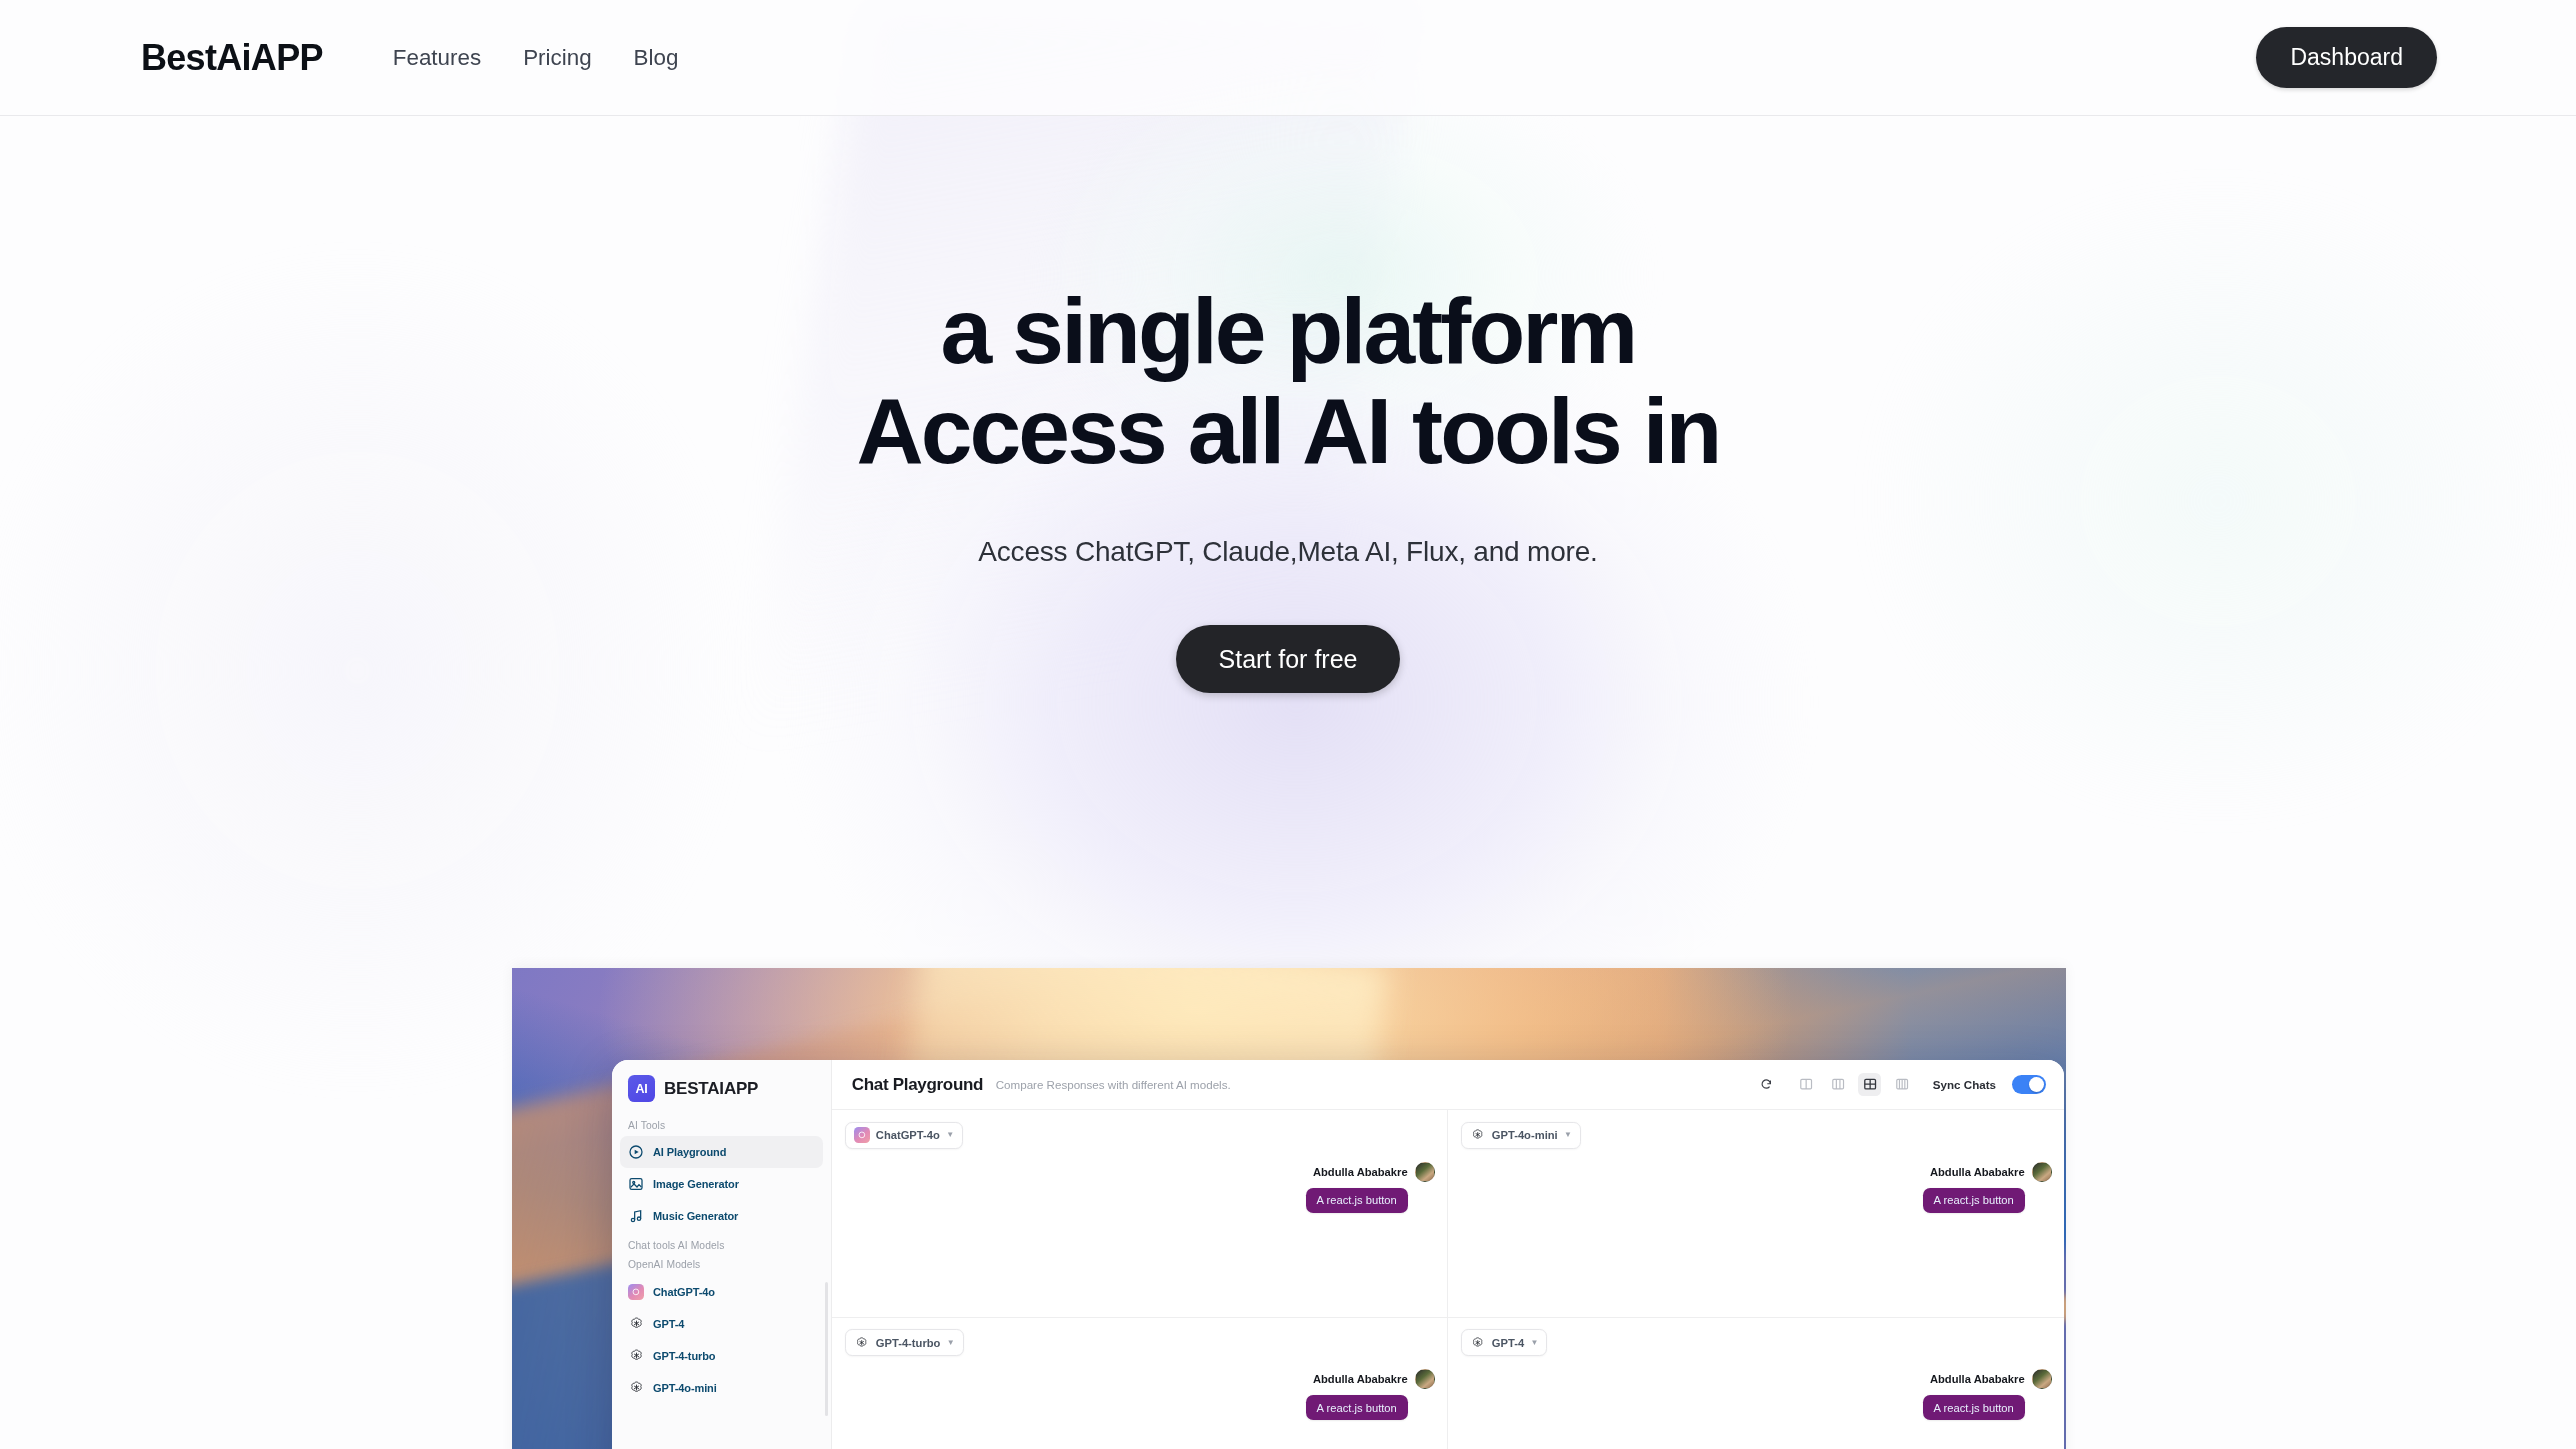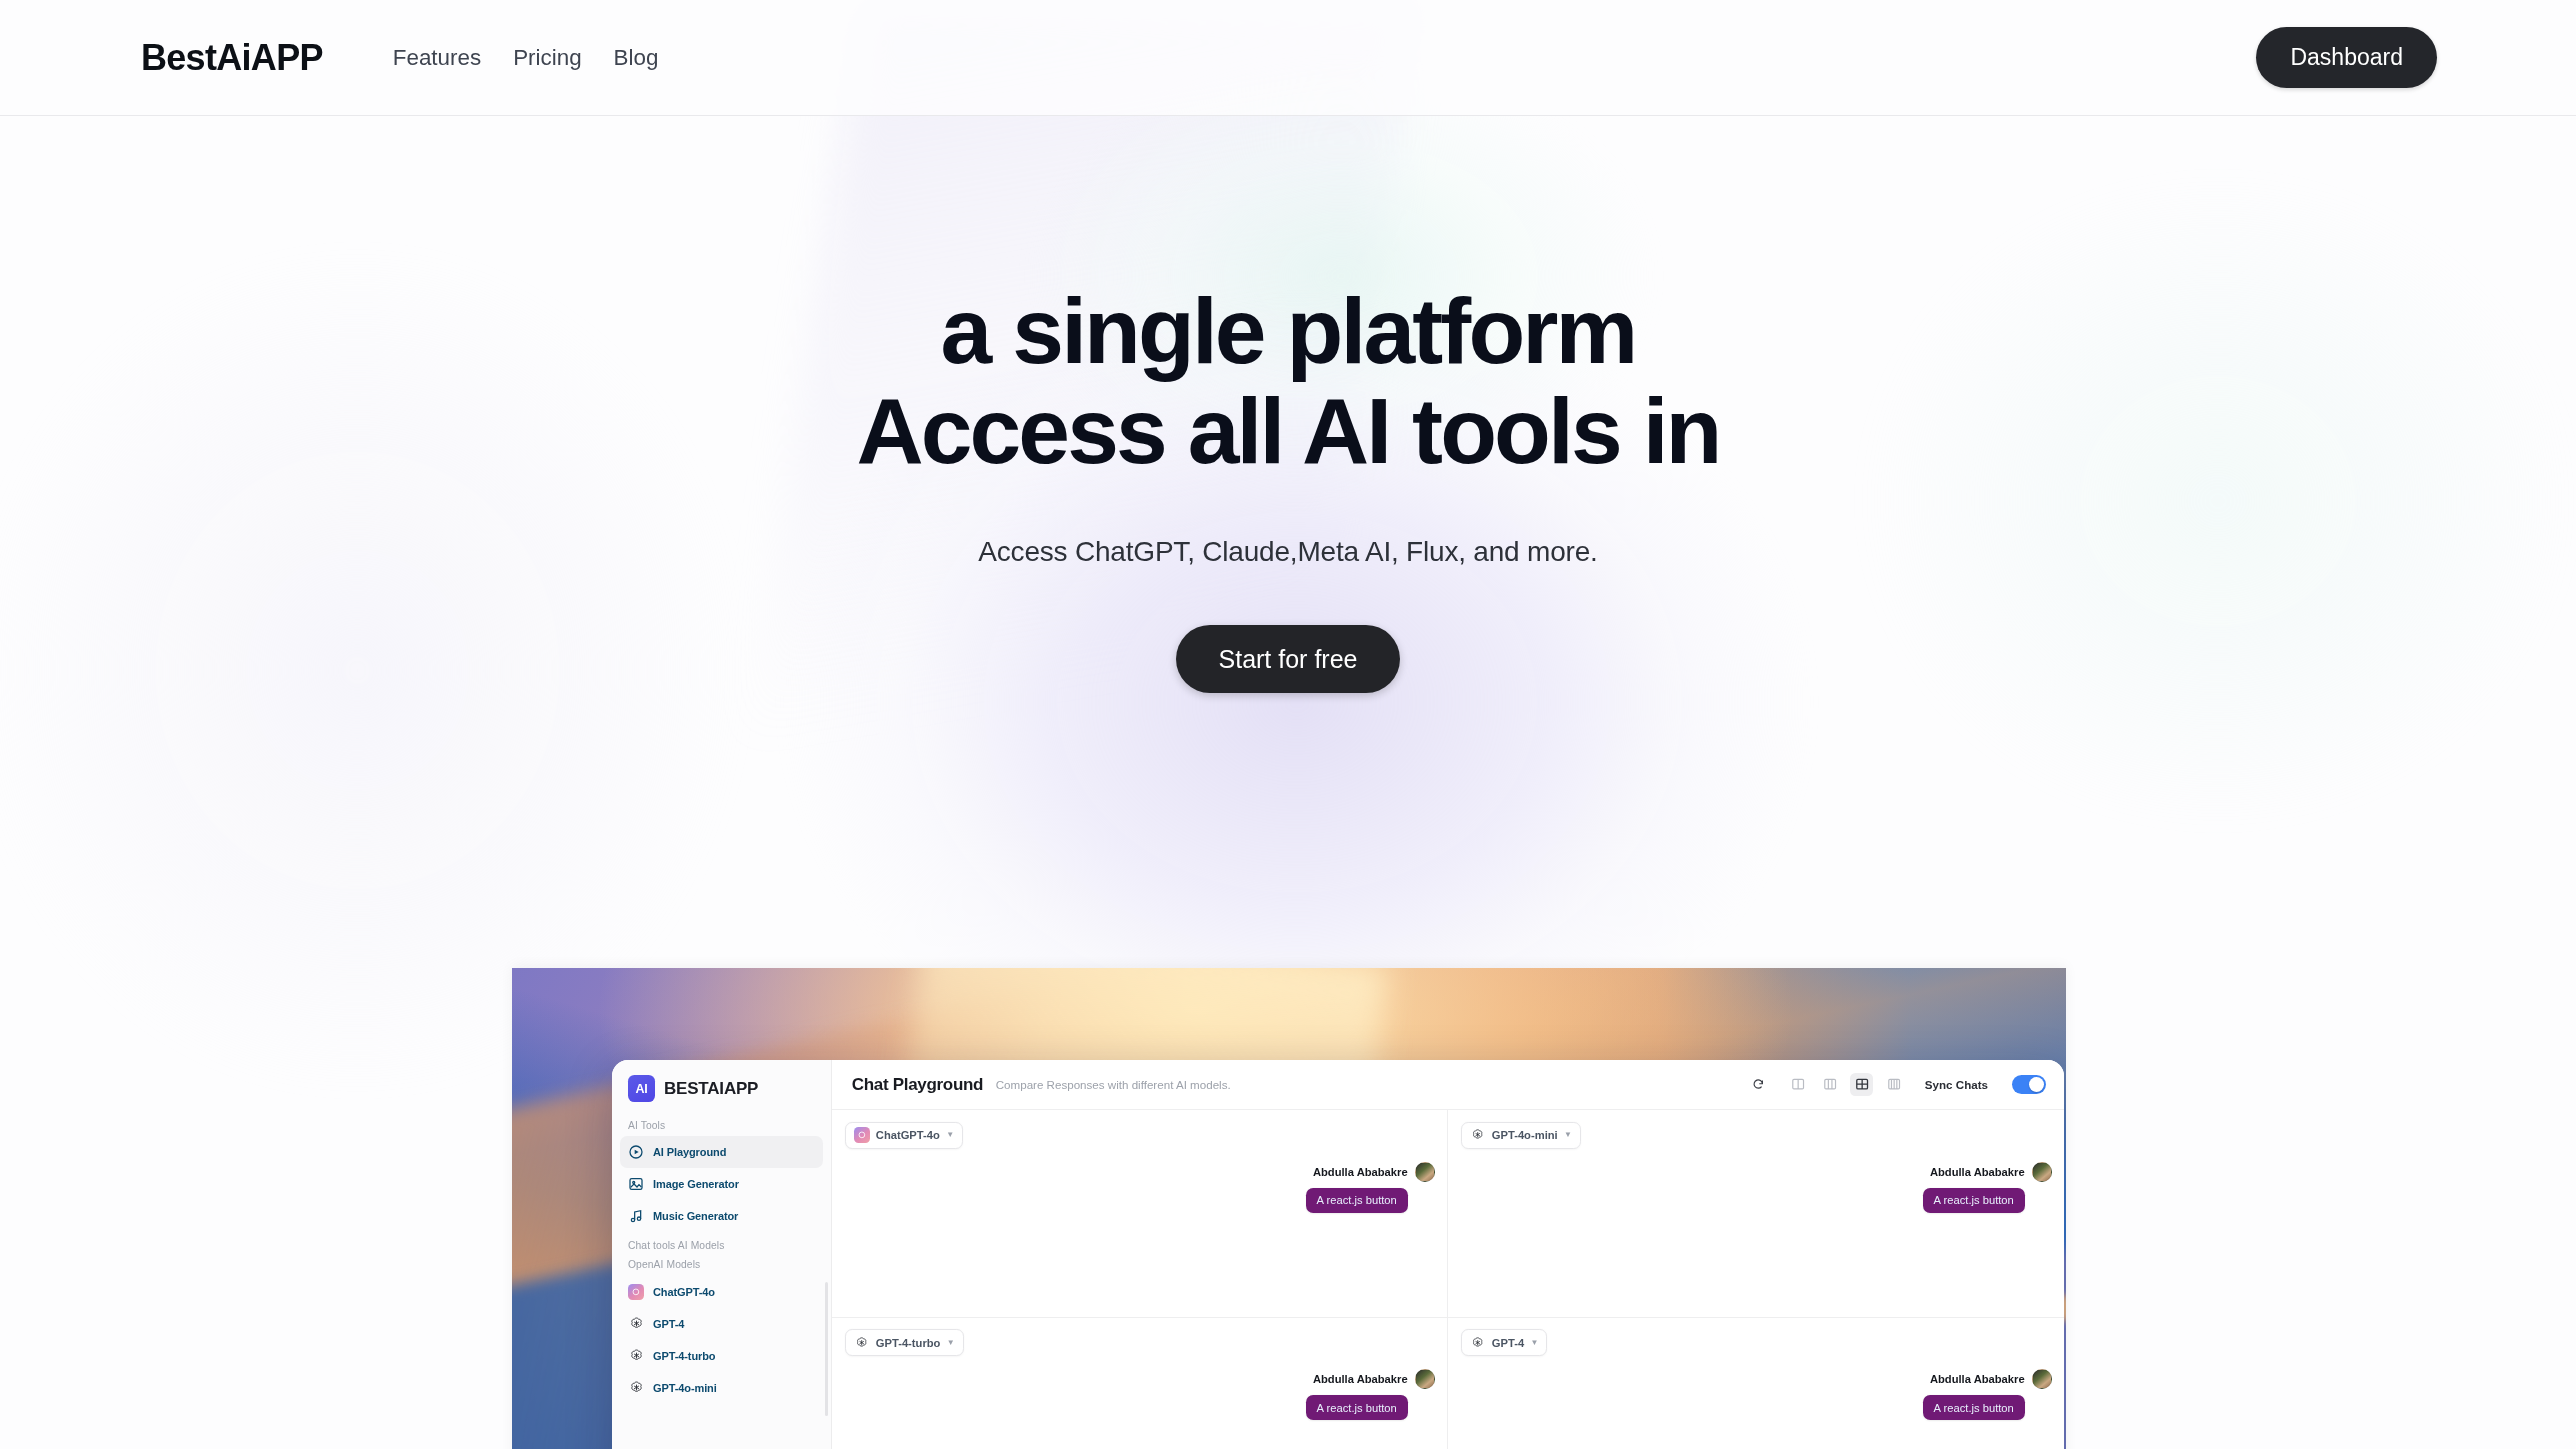--- a/index.html
+++ b/index.html
@@ -80,21 +80,21 @@
   #logo {
     font-size: 36px;
     font-weight: 700;
     letter-spacing: -0.7px;
     color: #0c1016;
     white-space: nowrap;
   }
   #nav {
     display: flex;
     align-items: center;
-    gap: 32px;
+    gap: 42px;
     margin-left: 70px;
   }
   .nav-link {
     font-size: 22.4px;
     color: #3e4450;
     white-space: nowrap;
     cursor: pointer;
     text-decoration: none;
   }
   #header-spacer { flex: 1; }
@@ -301,21 +301,21 @@
   #toolbar { display: flex; align-items: center; gap: 9px; }
   .tb-btn {
     width: 23px; height: 23px;
     display: flex; align-items: center; justify-content: center;
     border-radius: 5.4px; cursor: pointer;
     color: #33363d;
   }
   .tb-btn.active { background: #eeeef0; }
   .tb-btn.refresh { margin-right: 7.2px; color: #3a3d45; }
   .tb-btn.dim { color: #b9bcc3; }
-  #sync-wrap { display: flex; align-items: center; gap: 24px; margin-left: 10.7px; }
+  #sync-wrap { display: flex; align-items: center; gap: 16px; margin-left: 10.7px; }
   #sync-label { font-size: 11.6px; color: #2b2e35; font-weight: 600; white-space: nowrap; }
   #sync-toggle {
     width: 34px; height: 19px; border-radius: 894px;
     background: #3b82f6; position: relative; cursor: pointer; flex: none;
   }
   #sync-knob {
     position: absolute; right: 1.8px; top: 1.8px;
     width: 15px; height: 15px; border-radius: 50%;
     background: #ffffff;
     box-shadow: 0 0.9px 1.8px rgba(0,0,0,0.2);

